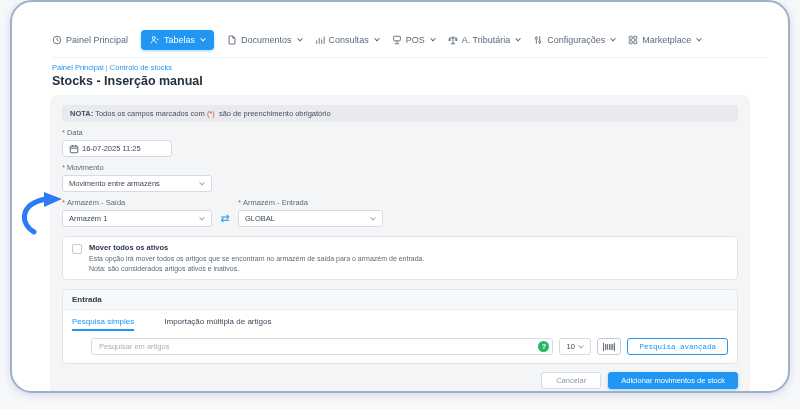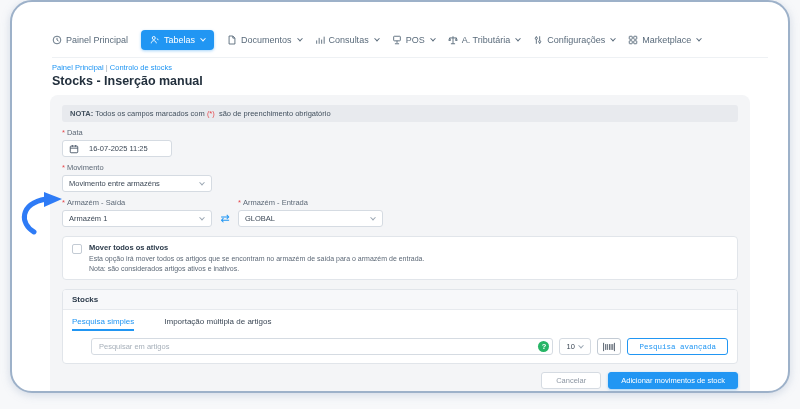--- a/index.html
+++ b/index.html
@@ -32,21 +32,21 @@
   .note-bar { background:#e8eaee; border-radius:3px; padding:4px 8px; font-size:7.5px; color:#42505e; }
   .note-bar b { font-weight:bold; }
   .req { color:#e5484d; margin-right:2px; }
 
   .fld-label { font-size:7.5px; color:#5d6977; margin:6px 0 3px 0; }
   .input, .select { background:#ffffff; border:1px solid #d5dbe2; border-radius:3px;
     height:17px; display:flex; align-items:center; padding:0 6px; font-size:7.5px; color:#3c4856; }
   .select { justify-content:space-between; cursor:pointer; }
   .select .chev { color:#9aa6b2; margin-right:1px; }
 
-  .datefield { width:110px; gap:10px; }
+  .datefield { width:110px; gap:3px; }
   .w-move { width:150px; }
   .wh-row { display:flex; align-items:flex-end; }
   .wh-col { display:flex; flex-direction:column; }
   .swap { width:26px; text-align:center; color:#2196f3; font-size:11px; line-height:17px; cursor:pointer; user-select:none; }
 
   .card { background:#ffffff; border:1px solid #e1e5ea; border-radius:4px; }
   .chk-card { margin-top:9px; padding:6px 9px; display:flex; gap:7px; }
   .checkbox { width:10px; height:10px; border:1px solid #c3cbd4; border-radius:2px; background:#fff; margin-top:1px; cursor:pointer; flex:0 0 auto; }
   .chk-title { font-size:7.5px; font-weight:bold; color:#2b3a4a; }
   .chk-desc { font-size:7px; color:#5d6977; line-height:9.5px; margin-top:2px; }
@@ -217,21 +217,21 @@
       <div>
         <div class="chk-title">Mover todos os ativos</div>
         <div class="chk-desc">
           <span>Esta opção irá mover todos os artigos que se encontram no armazém de saída para o armazém de entrada.</span><br>
           <span>Nota: são considerados artigos ativos e inativos.</span>
         </div>
       </div>
     </div>
 
     <div class="card art-card">
-      <div class="art-head">Stocks</div>
+      <div class="art-head">Entrada</div>
       <div class="art-body">
         <div class="tabs">
           <div class="tab active">Pesquisa simples</div>
           <div class="tab">Importação múltipla de artigos</div>
         </div>
         <div class="search-row">
           <div class="search-box">
             <input type="text" placeholder="Pesquisar em artigos" style="">
             <div class="help-badge">?</div>
           </div>

